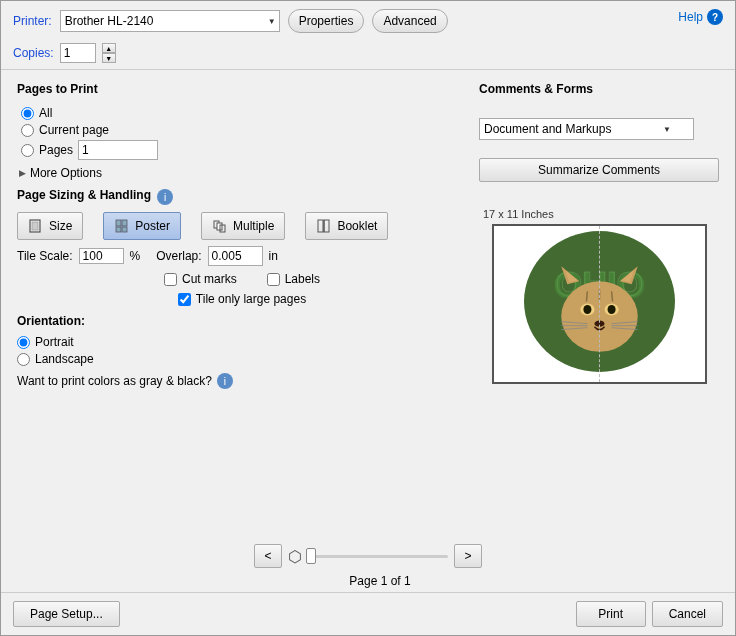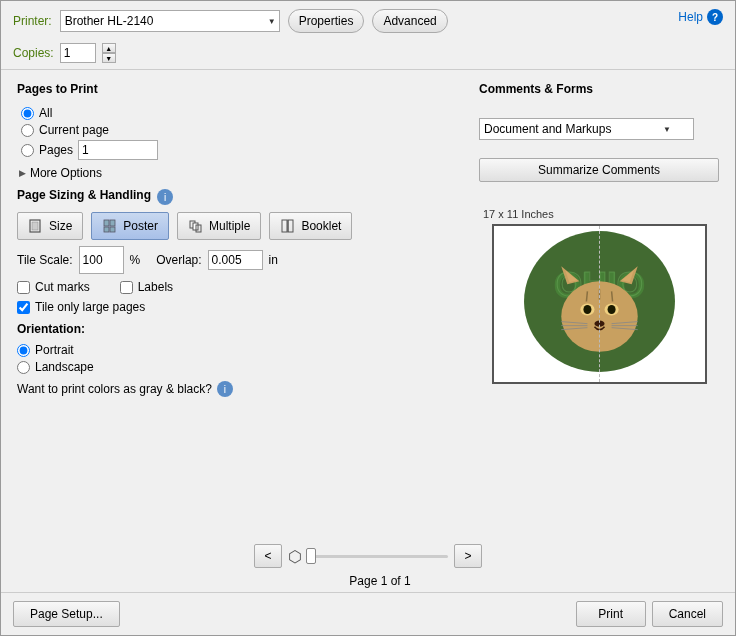--- a/index.html
+++ b/index.html
@@ -23,21 +23,21 @@
     }
     .top-bar {
       display: flex;
       align-items: center;
       padding: 8px 12px;
       gap: 8px;
       position: relative;
     }
     .label-text {
       font-size: 12px;
-      color: #4d7c0f;
+      color: #1d4ed8;
     }
     .printer-select {
       width: 220px;
       height: 22px;
       font-size: 12px;
       border: 1px solid #aaa;
       background: white;
       padding: 1px 4px;
       appearance: none;
       -webkit-appearance: none;
@@ -201,21 +201,21 @@
       background: #5a8dc8;
       color: white;
       font-size: 10px;
       display: flex;
       align-items: center;
       justify-content: center;
       cursor: pointer;
     }
     .sizing-buttons {
       display: flex;
-      gap: 8px;
+      gap: 20px;
     }
     .sizing-btn {
       height: 28px;
       padding: 2px 10px;
       font-size: 12px;
       border: 1px solid #aaa;
       background: linear-gradient(to bottom, #f8f8f8, #e0e0e0);
       cursor: pointer;
       border-radius: 2px;
       display: flex;
@@ -233,36 +233,37 @@
       align-items: center;
       justify-content: center;
     }
     .scale-row {
       display: flex;
       align-items: center;
       gap: 6px;
     }
     .scale-input {
       width: 45px;
-      height: 28px;
+      height: 16px;
       border: 1px solid #aaa;
       padding: 1px 3px;
       font-size: 12px;
     }
     .overlap-input {
       width: 55px;
       height: 20px;
       border: 1px solid #aaa;
       padding: 1px 3px;
       font-size: 12px;
     }
     .checkbox-row {
       display: flex;
       align-items: center;
       gap: 5px;
+      justify-content: center;
     }
     .checkbox-row input[type=checkbox] { margin: 0; }
     .orientation-section {
       display: flex;
       flex-direction: column;
       gap: 3px;
     }
     .gray-question-row {
       display: flex;
       align-items: center;

